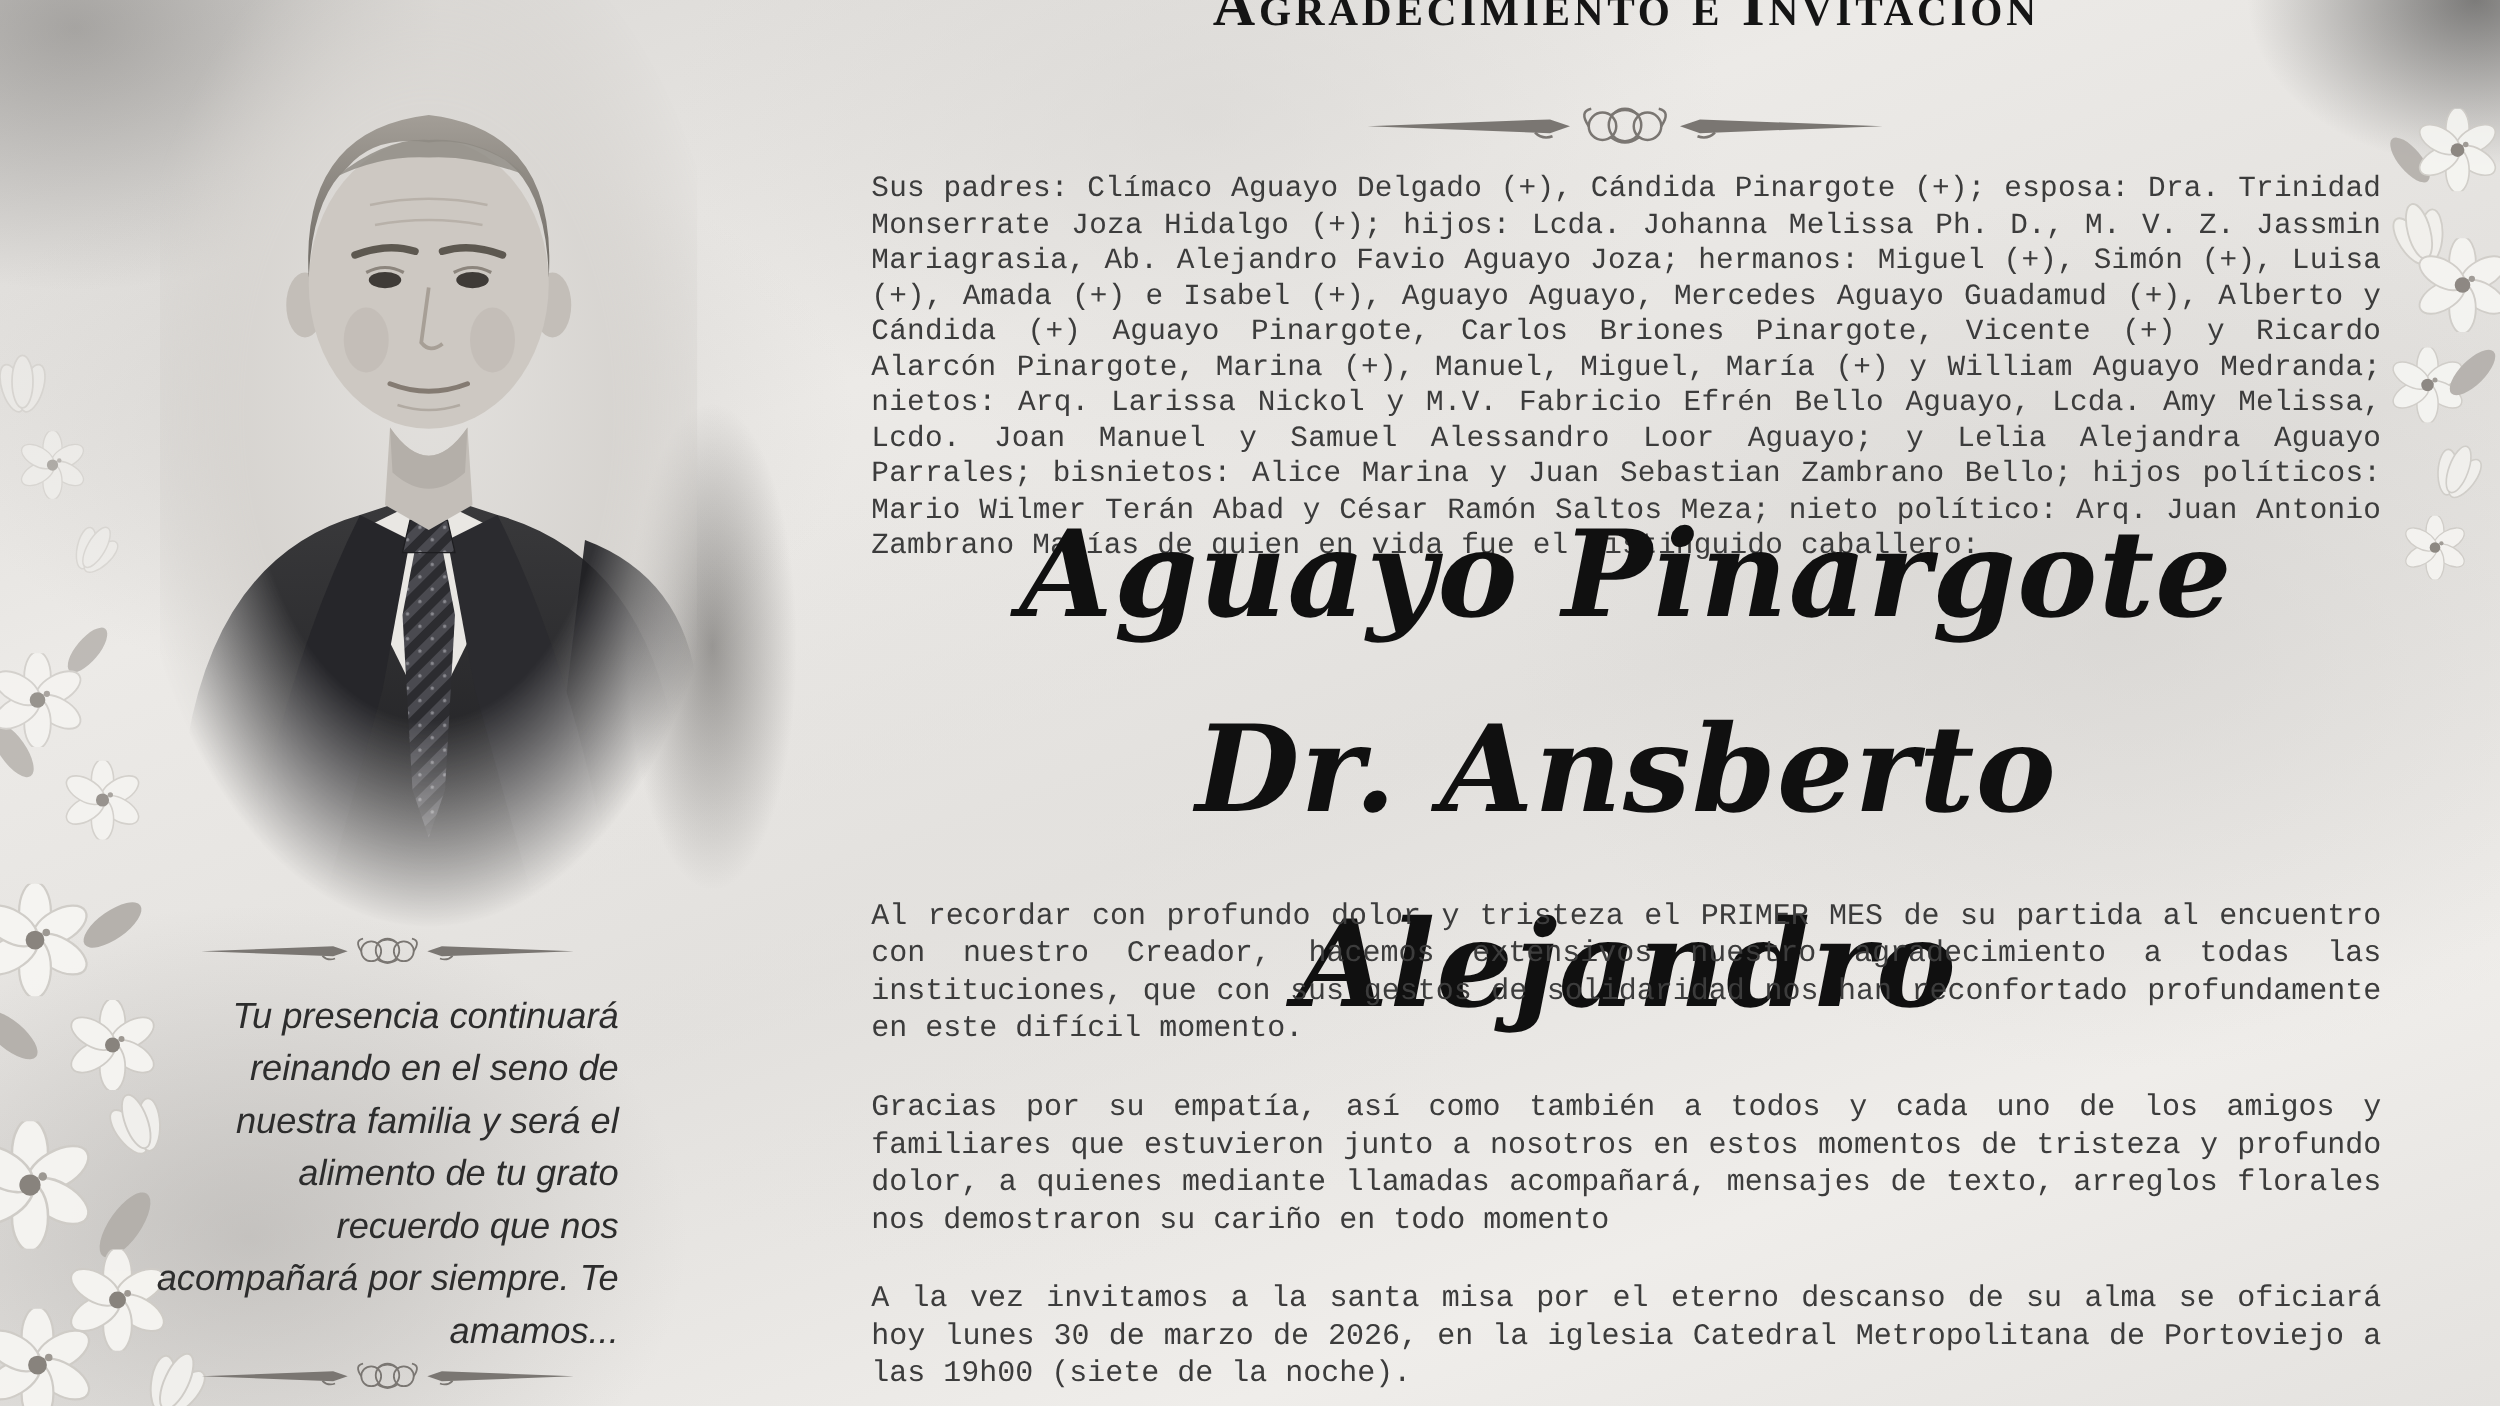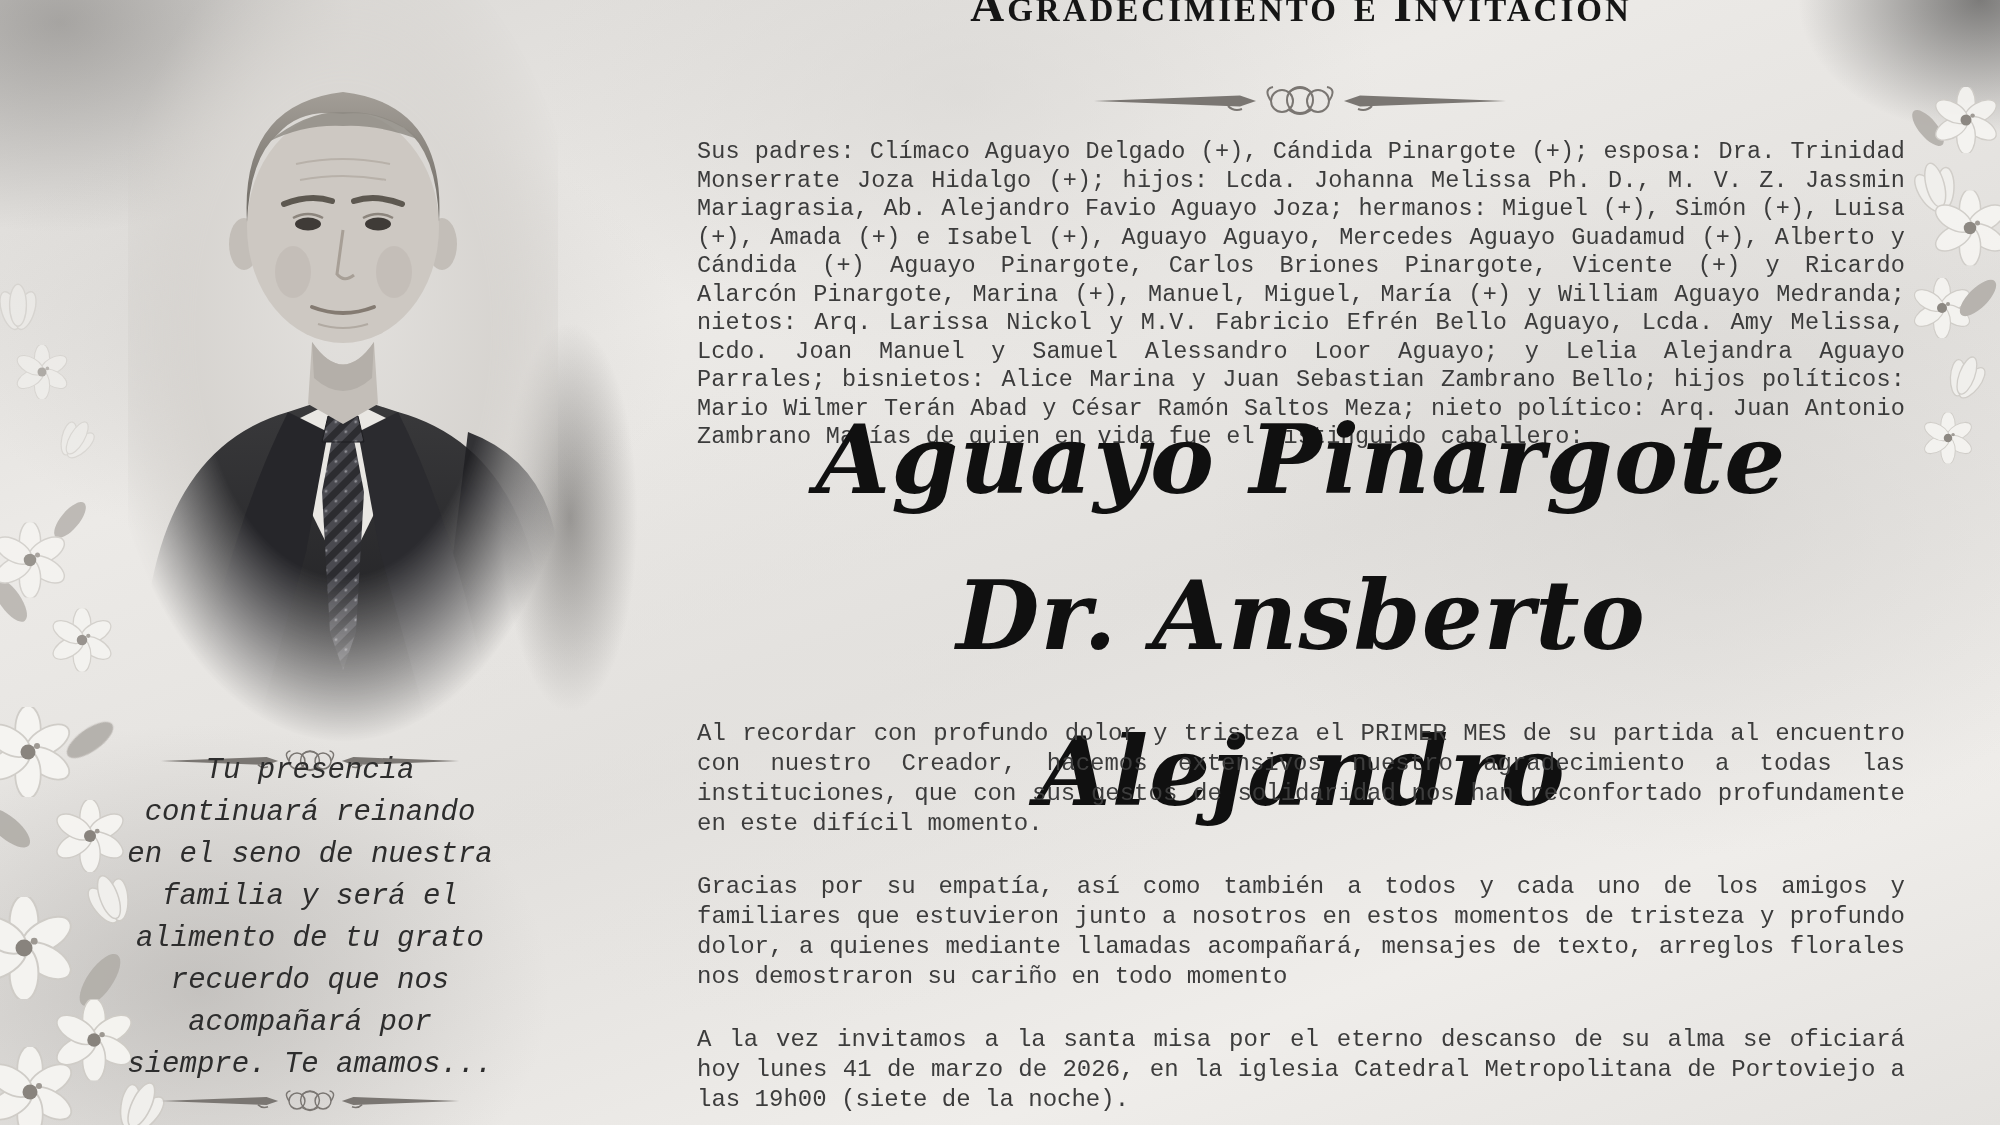--- a/index.html
+++ b/index.html
@@ -29,22 +29,22 @@
   .orn-quote-top{left:158px; top:742px; width:304px;}
   .orn-quote-bottom{left:158px; top:1082px; width:304px;}
   
   .family-par{top:138px; font-size:23.5px; line-height:28.5px; color:#3c3c3c;
     text-align:justify; letter-spacing:.2px;}
   
   .name-wrap{top:382px; text-align:center; color:#101010;
     font-family:"DejaVu Serif", serif; font-style:italic; font-weight:600;}
   .name-line{font-size:96px; line-height:156px; letter-spacing:1px;}
   
-  .quote-wrap{position:absolute; left:125px; top:750px; width:370px; text-align:center;
-    font-family:Liberation Mono, monospace; font-style:italic; color:#2d2d2d;
+  .quote-wrap{position:absolute; left:125px; top:792px; width:370px; text-align:right;
+    font-family:Liberation Sans, sans-serif; font-style:italic; color:#2d2d2d;
     font-size:29px; line-height:42px;}
   
   .body-wrap{top:719px; font-size:24px; line-height:30px; color:#3c3c3c; text-align:justify;}
   .body-wrap p{margin:0 0 33px 0;}
   .body-wrap p:last-child{margin-bottom:0;}
   
   .portrait{position:absolute; left:128px; top:-8px; width:430px; height:770px;
     -webkit-mask-image:radial-gradient(ellipse 62% 58% at 50% 44%, #000 55%, rgba(0,0,0,0) 92%);
             mask-image:radial-gradient(ellipse 62% 58% at 50% 44%, #000 55%, rgba(0,0,0,0) 92%);}
   .portrait svg{display:block;}
@@ -229,16 +229,16 @@
       <use href="#orn"></use>
     </svg>
   <div class="quote-wrap">Tu presencia continuará reinando en el seno de nuestra familia y será el alimento de tu grato recuerdo que nos acompañará por siempre. Te amamos...</div>
   <svg class="ornament orn-quote-bottom" viewBox="0 0 420 38" aria-hidden="true">
       <use href="#orn"></use>
     </svg>
 
   <div class="col-right body-wrap">
     <p>Al recordar con profundo dolor y tristeza el PRIMER MES de su partida al encuentro con nuestro Creador, hacemos extensivos nuestro agradecimiento a todas las instituciones, que con sus gestos de solidaridad nos han reconfortado profundamente en este difícil  momento.</p>
     <p>Gracias por su empatía, así como también a todos y cada uno de los amigos y familiares que estuvieron junto a nosotros en estos momentos de tristeza y profundo dolor, a quienes mediante llamadas acompañará, mensajes de texto, arreglos florales nos demostraron su cariño en todo momento</p>
-    <p>A la vez invitamos a la santa misa por el eterno descanso de su alma se oficiará hoy lunes 41 de marzo de 2026, en la iglesia Catedral Metropolitana de Portoviejo a las 19h00 (siete de la noche).</p>
+    <p>A la vez invitamos a la santa misa por el eterno descanso de su alma se oficiará hoy lunes 30 de marzo de 2026, en la iglesia Catedral Metropolitana de Portoviejo a las 19h00 (siete de la noche).</p>
   </div>
 
 </div>
 
 </body></html>

